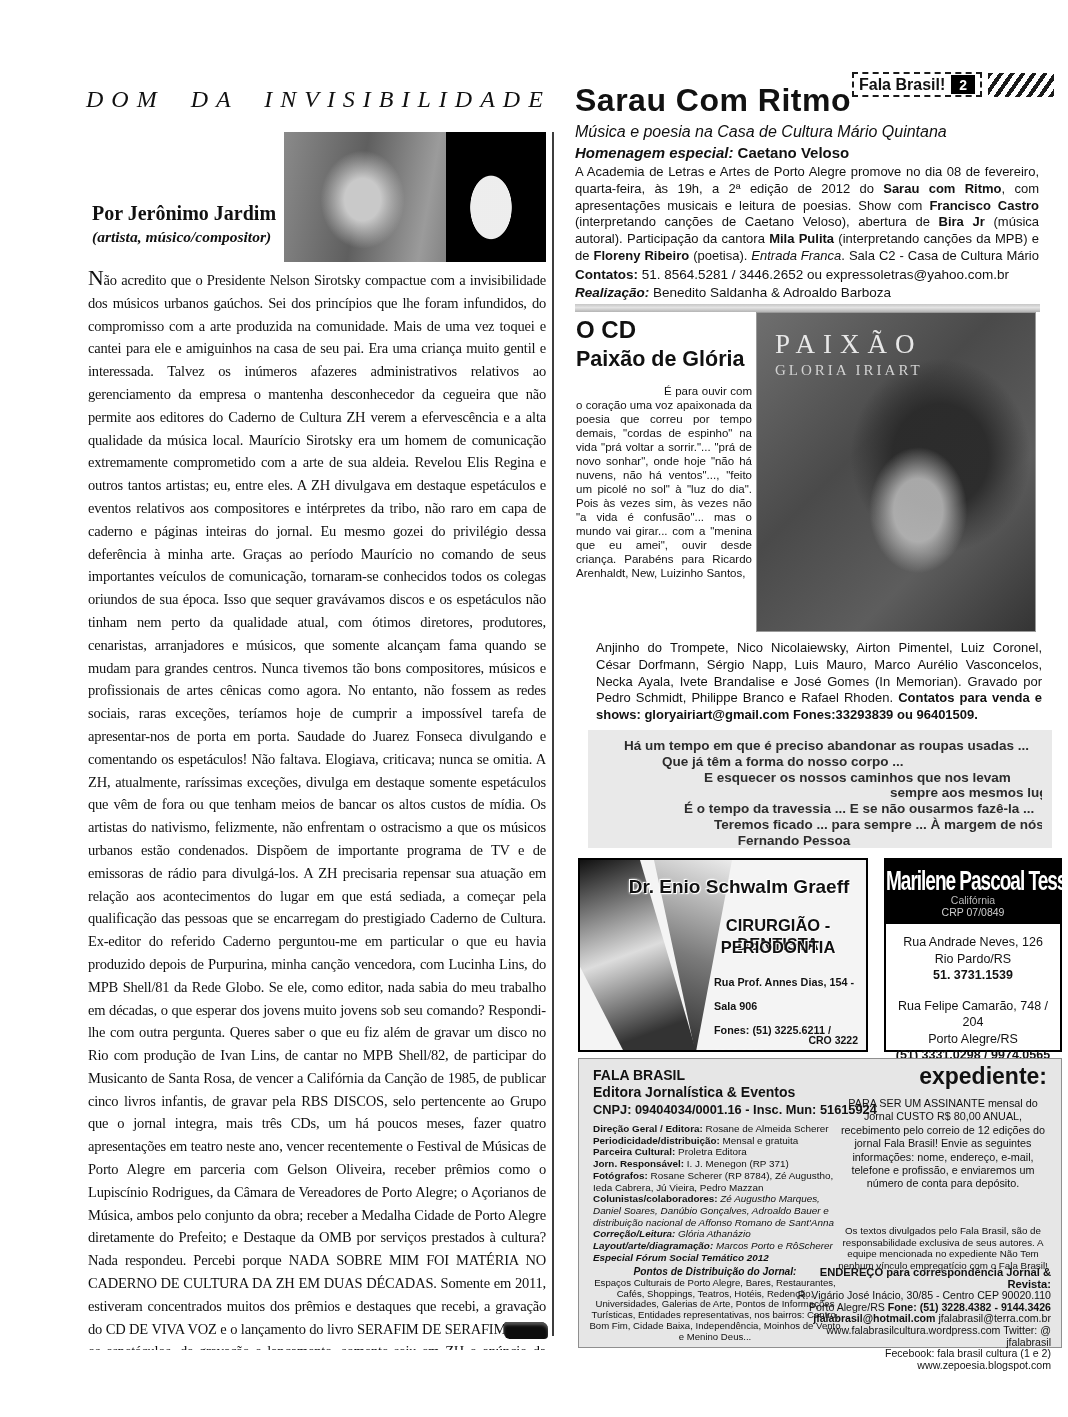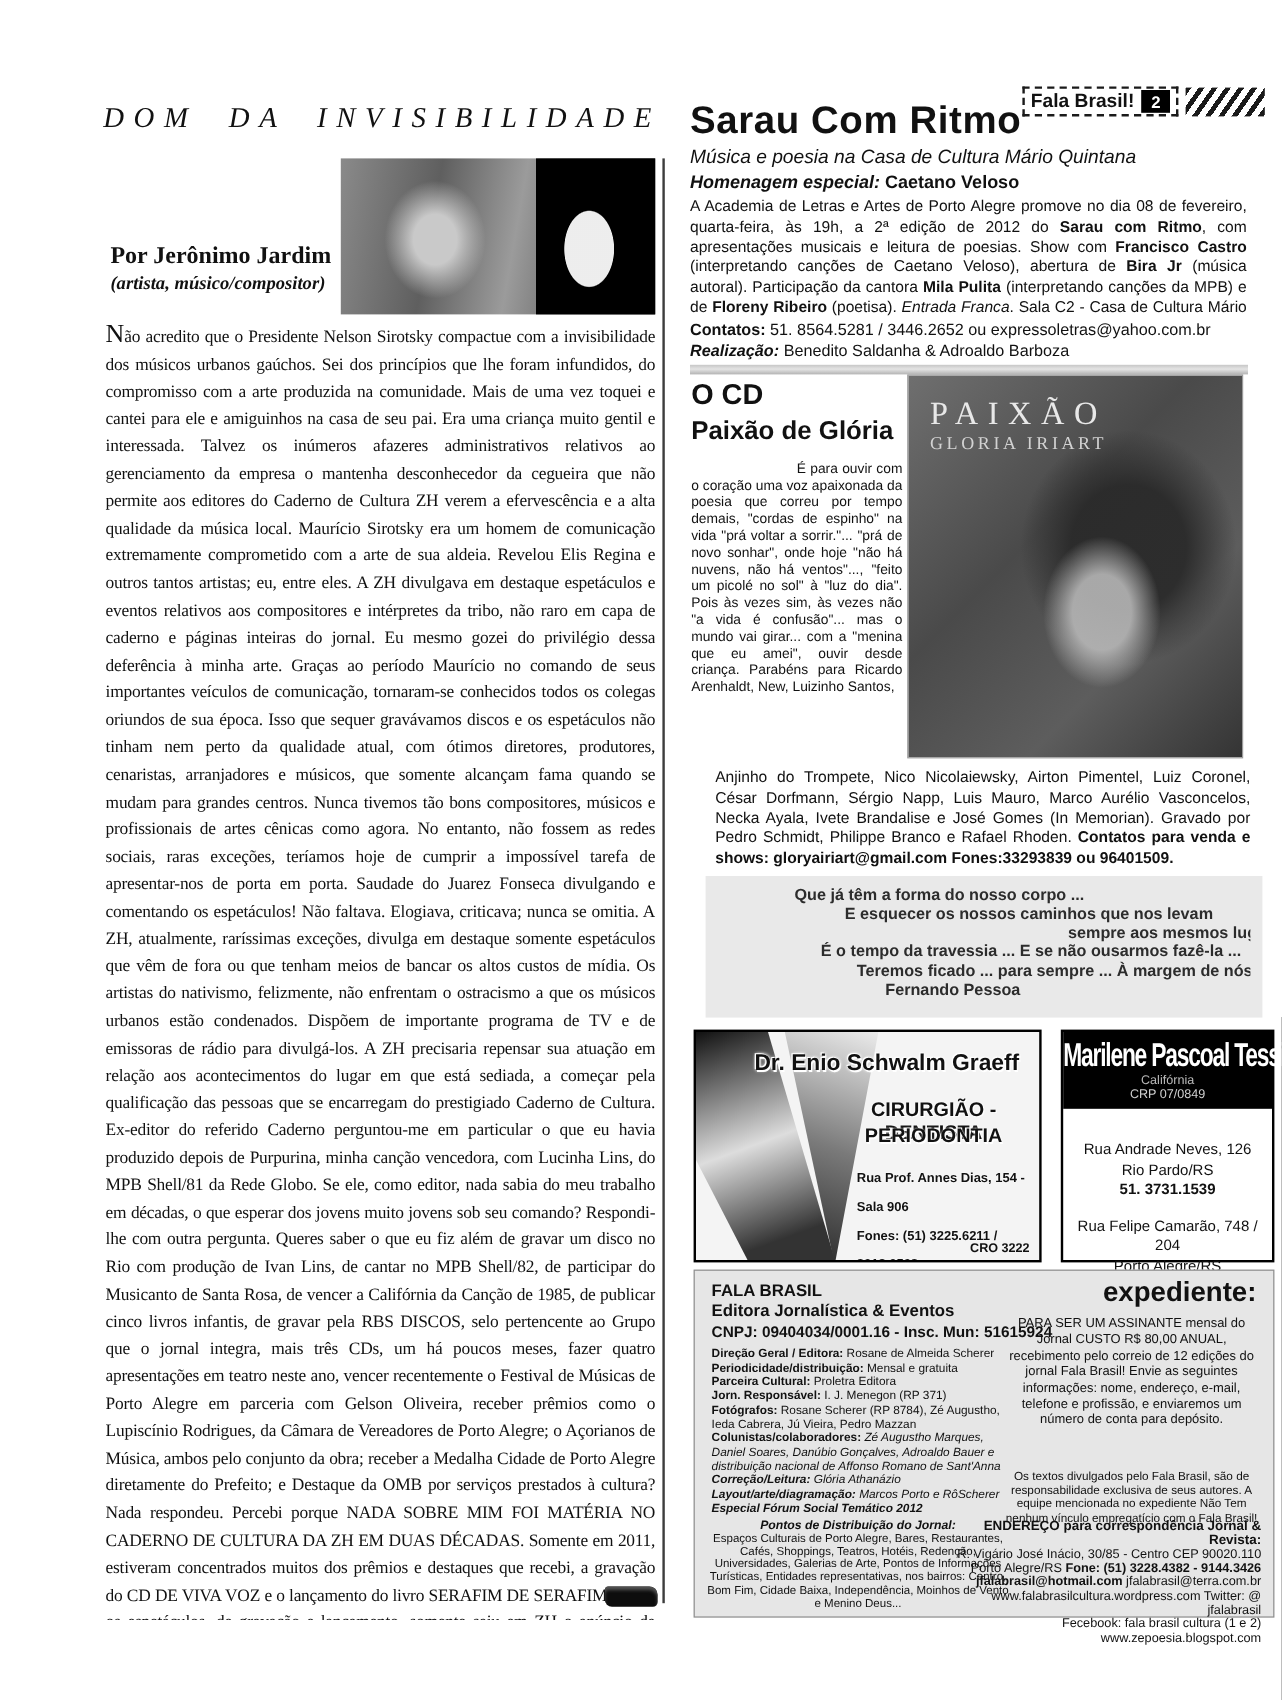--- a/index.html
+++ b/index.html
@@ -87,21 +87,21 @@
               text-shadow:0 0 2px #fff,1px 1px 0 #fff;}
   .dent-addr{position:absolute;left:134px;top:110px;width:152px;font-size:10.8px;font-weight:bold;line-height:24px;
              text-shadow:0 0 2px #fff;}
   .dent-cro{position:absolute;right:8px;bottom:4px;font-size:10.5px;font-weight:bold;}
 
   .ad-psy{position:absolute;left:884px;top:858px;width:178px;height:194px;border:2px solid #000;background:#fff;}
   .psy-head{background:#000;color:#fff;height:64px;text-align:center;padding-top:5px;}
   .psy-name{font-weight:bold;font-size:19px;white-space:nowrap;transform:scaleY(1.45);transform-origin:top;letter-spacing:-1px;}
   .psy-role{font-size:10.5px;color:#b9b9b9;margin-top:7px;}
   .psy-crp{font-size:10.5px;color:#cfcfcf;}
-  .psy-body{text-align:center;font-size:12.5px;line-height:16.5px;padding-top:26px;}
+  .psy-body{text-align:center;font-size:12.5px;line-height:16.5px;padding-top:10px;}
   .psy-phone{font-weight:bold;}
   .psy-gap{height:14px;}
 
   
   .exped{position:absolute;left:578px;top:1058px;width:484px;height:290px;background:#e6e6e6;
          border:1px solid #8f8f8f;}
   .ex-company{position:absolute;left:14px;top:8px;font-weight:bold;font-size:14px;line-height:17px;}
   .ex-cnpj{font-size:12.8px;}
   .ex-title{position:absolute;right:14px;top:4px;font-weight:bold;font-size:23px;}
   .ex-staff{position:absolute;left:14px;top:64px;width:250px;font-size:9.9px;line-height:11.7px;}
@@ -144,20 +144,21 @@
   <div class="cd-h1" data-name="cd-heading-line1">O CD</div>
   <div class="cd-h2" data-name="cd-heading-line2">Paixão de Glória</div>
   <div class="cd-body" data-name="cd-review-body">É para ouvir com o coração uma voz apaixonada da poesia que correu por tempo demais, "cordas de espinho" na vida "prá voltar a sorrir."... "prá de novo sonhar", onde hoje "não há nuvens, não há ventos"..., "feito um picolé no sol" à "luz do dia". Pois às vezes sim, às vezes não "a vida é confusão"... mas o mundo vai girar... com a "menina que eu amei", ouvir desde criança. Parabéns para Ricardo Arenhaldt, New, Luizinho Santos,</div>
   <div class="cover" data-name="album-cover-photo">
     <div class="cover-title" data-name="album-title">PAIXÃO</div>
     <div class="cover-artist" data-name="album-artist">GLORIA IRIART</div>
   </div>
   <div class="cd-cont" data-name="cd-review-continuation"><span>Anjinho do Trompete, Nico Nicolaiewsky, Airton Pimentel, Luiz Coronel, César Dorfmann, Sérgio Napp, Luis Mauro, Marco Aurélio Vasconcelos, Necka Ayala, Ivete Brandalise e José Gomes (In Memorian). Gravado por Pedro Schmidt, Philippe Branco e Rafael Rhoden.  </span><span style="font-weight: bold;">Contatos para venda e shows: gloryairiart@gmail.com Fones:33293839 ou 96401509.</span></div>
 
   <div class="poem" data-name="poem-box">
+    <div class="pl0" data-name="poem-line">Há um tempo em que é preciso abandonar as roupas usadas ...</div>
     <div class="pl1" data-name="poem-line">Que já têm a forma do nosso corpo ...</div>
     <div class="pl2" data-name="poem-line">E esquecer os nossos caminhos que nos levam</div>
     <div class="pl3" data-name="poem-line">sempre aos mesmos lugares ...</div>
     <div class="pl4" data-name="poem-line">É o tempo da travessia ... E se não ousarmos fazê-la ...</div>
     <div class="pl5" data-name="poem-line">Teremos ficado ... para sempre ... À margem de nós mesmos...</div>
     <div class="poem-author" data-name="poem-author">Fernando Pessoa</div>
   </div>
 
   <div class="ad-dentist" data-name="dentist-ad">
     <div class="dent-gfx1" data-name="metallic-graphic"></div>

